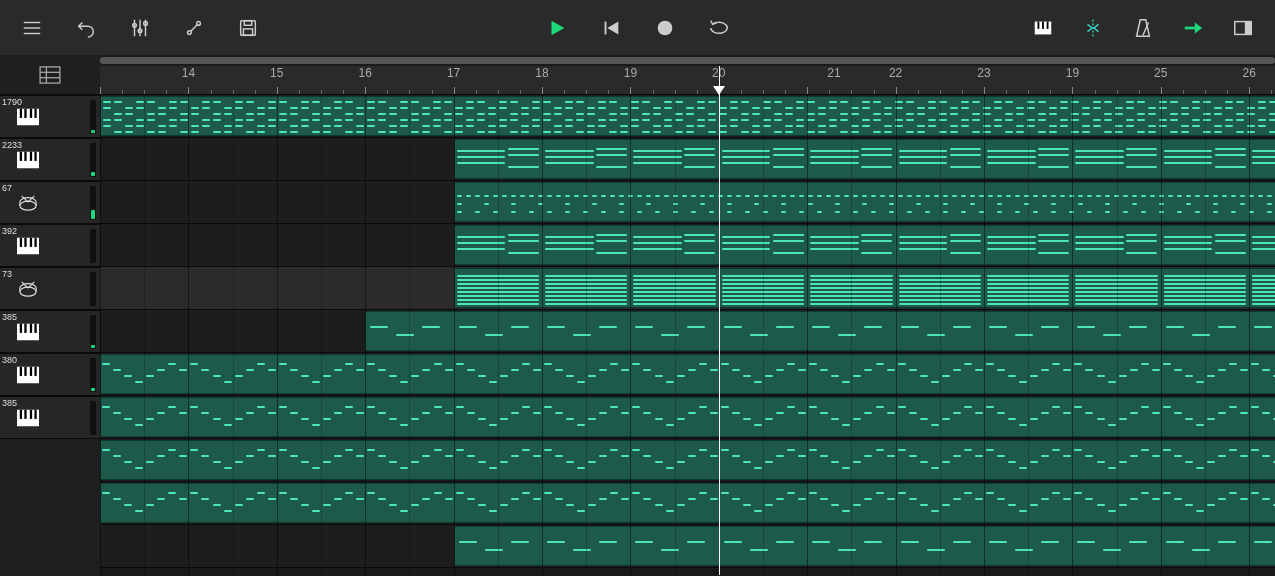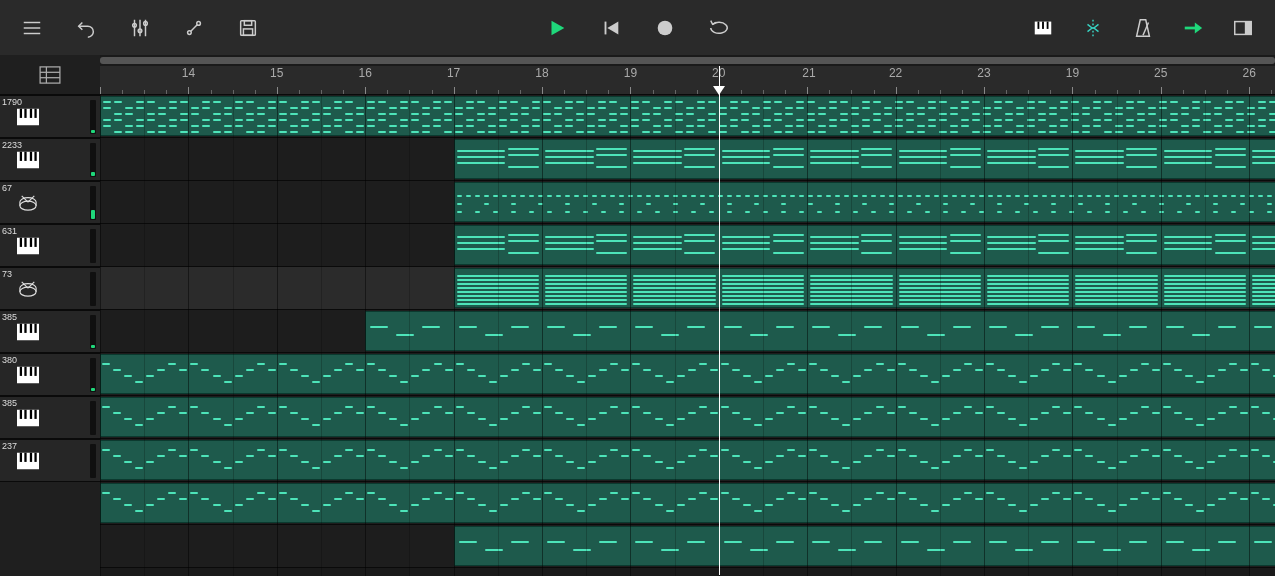--- a/index.html
+++ b/index.html
@@ -225,21 +225,21 @@
               <path d="M3 13 v-4 a9 5 0 0 1 18 0 v4"></path>
               <line x1="5" y1="2" x2="12" y2="9"></line>
               <line x1="19" y1="2" x2="12" y2="9"></line>
             </svg>
           </span>
           <span class="tk-meter">
             <span class="lvl" style="height:9px"></span>
           </span>
         </div>
         <div class="track-head">
-          <span class="tk-num">631</span>
+          <span class="tk-num">392</span>
           <span class="tk-icon">
             <svg viewBox="0 0 24 18" class="piano-icon">
               <rect x="0" y="0" width="24" height="18"></rect>
               <rect class="bk" x="3" y="0" width="2.5" height="10"></rect>
               <rect class="bk" x="8" y="0" width="2.5" height="10"></rect>
               <rect class="bk" x="14" y="0" width="2.5" height="10"></rect>
               <rect class="bk" x="19" y="0" width="2.5" height="10"></rect>
             </svg>
           </span>
           <span class="tk-meter">
@@ -285,35 +285,20 @@
               <rect class="bk" x="14" y="0" width="2.5" height="10"></rect>
               <rect class="bk" x="19" y="0" width="2.5" height="10"></rect>
             </svg>
           </span>
           <span class="tk-meter">
             <span class="lvl" style="height:3px"></span>
           </span>
         </div>
         <div class="track-head">
           <span class="tk-num">385</span>
-          <span class="tk-icon">
-            <svg viewBox="0 0 24 18" class="piano-icon">
-              <rect x="0" y="0" width="24" height="18"></rect>
-              <rect class="bk" x="3" y="0" width="2.5" height="10"></rect>
-              <rect class="bk" x="8" y="0" width="2.5" height="10"></rect>
-              <rect class="bk" x="14" y="0" width="2.5" height="10"></rect>
-              <rect class="bk" x="19" y="0" width="2.5" height="10"></rect>
-            </svg>
-          </span>
-          <span class="tk-meter">
-            <span class="lvl" style="height:0px"></span>
-          </span>
-        </div>
-        <div class="track-head">
-          <span class="tk-num">237</span>
           <span class="tk-icon">
             <svg viewBox="0 0 24 18" class="piano-icon">
               <rect x="0" y="0" width="24" height="18"></rect>
               <rect class="bk" x="3" y="0" width="2.5" height="10"></rect>
               <rect class="bk" x="8" y="0" width="2.5" height="10"></rect>
               <rect class="bk" x="14" y="0" width="2.5" height="10"></rect>
               <rect class="bk" x="19" y="0" width="2.5" height="10"></rect>
             </svg>
           </span>
           <span class="tk-meter">
@@ -361,21 +346,21 @@
           <div class="bar-label" style="left: 530.4px;">19</div>
           <div class="tick major" style="left: 530.4px;"></div>
           <div class="tick minor" style="left: 552.5px;"></div>
           <div class="tick minor" style="left: 574.6px;"></div>
           <div class="tick minor" style="left: 596.7px;"></div>
           <div class="bar-label" style="left: 618.8px;">20</div>
           <div class="tick major" style="left: 618.8px;"></div>
           <div class="tick minor" style="left: 640.9px;"></div>
           <div class="tick minor" style="left: 663px;"></div>
           <div class="tick minor" style="left: 685.1px;"></div>
-          <div class="bar-label" style="left: 709px;">21</div>
+          <div class="bar-label" style="left: 734px;">21</div>
           <div class="tick major" style="left: 707.2px;"></div>
           <div class="tick minor" style="left: 729.3px;"></div>
           <div class="tick minor" style="left: 751.4px;"></div>
           <div class="tick minor" style="left: 773.5px;"></div>
           <div class="bar-label" style="left: 795.6px;">22</div>
           <div class="tick major" style="left: 795.6px;"></div>
           <div class="tick minor" style="left: 817.7px;"></div>
           <div class="tick minor" style="left: 839.8px;"></div>
           <div class="tick minor" style="left: 861.9px;"></div>
           <div class="bar-label" style="left: 884px;">23</div>

